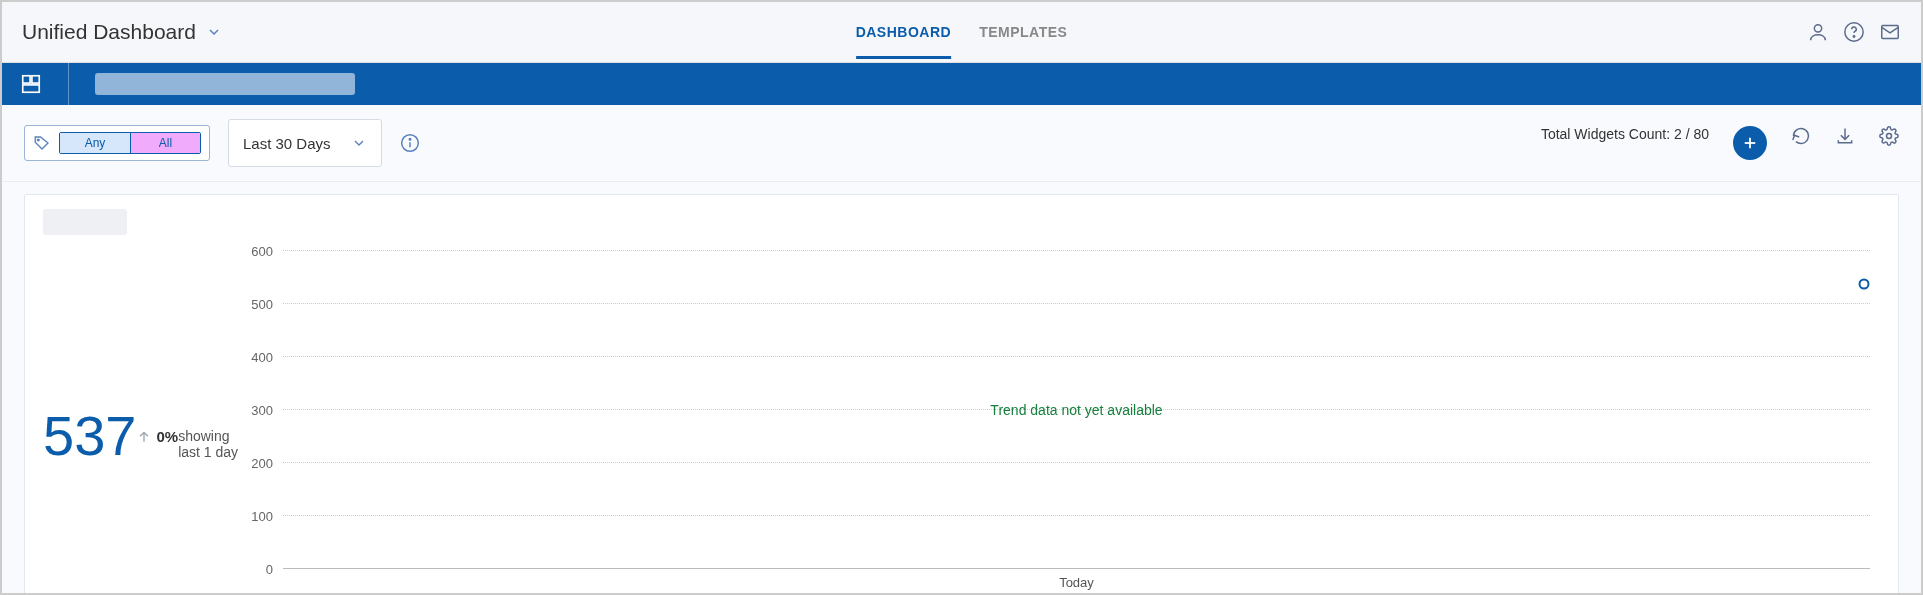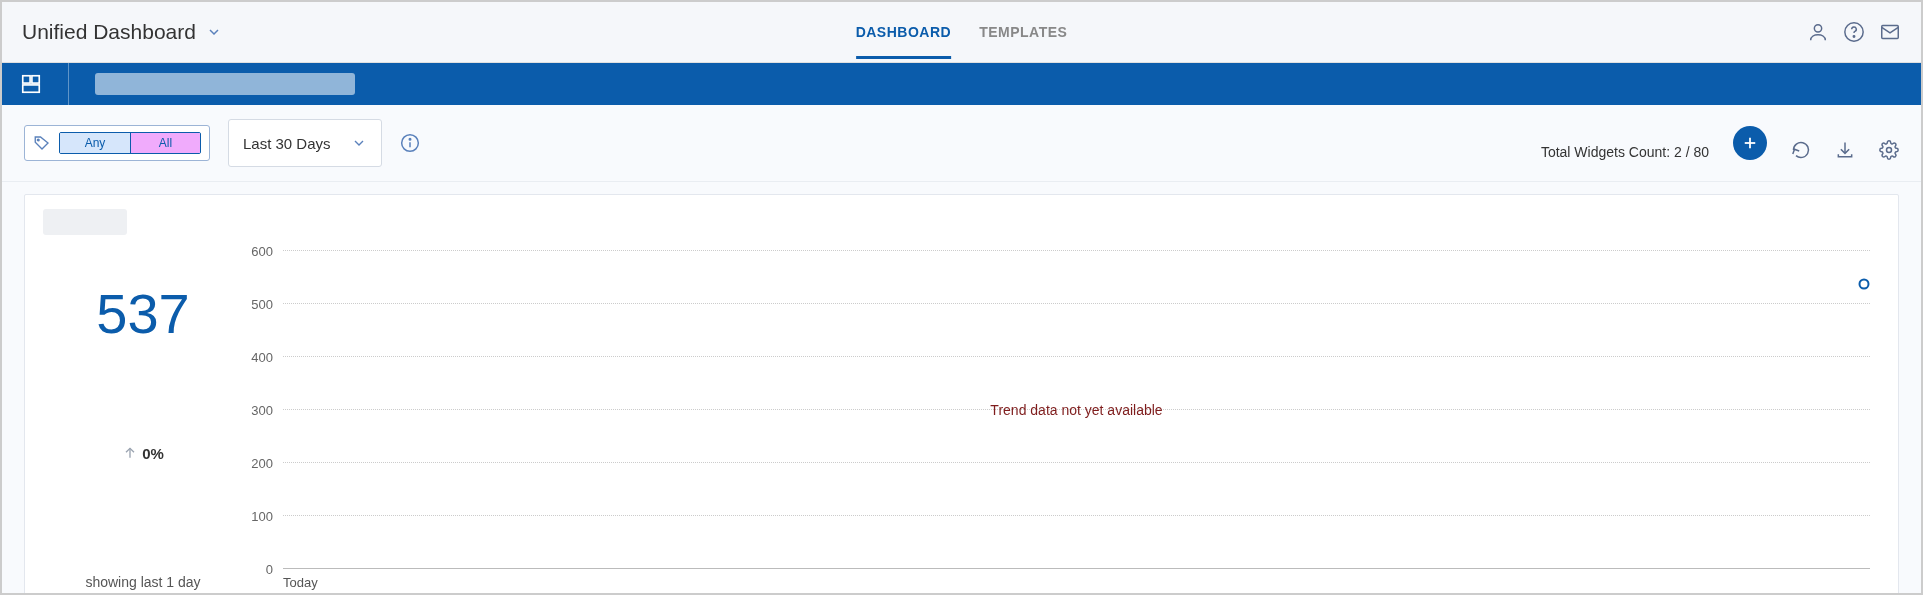--- a/index.html
+++ b/index.html
@@ -142,21 +142,21 @@
     background: #fff;
     cursor: pointer;
     color: #333;
     font-size: 15px;
   }
   .info-icon { color: #5a81bb; }
 
   .toolbar-right {
     margin-left: auto;
     display: flex;
-    align-items: flex-end;
+    align-items: flex-start;
     gap: 24px;
   }
   .widget-count {
     font-size: 14px;
     color: #333;
   }
   .add-btn {
     width: 34px;
     height: 34px;
     border-radius: 50%;
@@ -195,21 +195,20 @@
   }
   .widget-body {
     display: flex;
     flex: 1;
     margin-top: 16px;
     min-height: 0;
   }
   .summary-col {
     width: 200px;
     display: flex;
-    flex-direction: column;
     align-items: center;
     justify-content: space-between;
     padding-top: 30px;
   }
   .big-number {
     font-size: 56px;
     font-weight: 400;
     color: #0b5cab;
   }
   .trend-row {
@@ -267,25 +266,25 @@
     background: #fff;
     border-radius: 50%;
     transform: translate(-50%, -50%);
   }
   .chart-msg {
     position: absolute;
     left: 50%;
     top: 50%;
     transform: translate(-50%, -50%);
     font-size: 14px;
-    color: #7f1d1d;
+    color: #15803d;
   }
   .xaxis-labels {
     display: flex;
-    justify-content: flex-start;
+    justify-content: center;
     margin-left: 40px;
     margin-right: 10px;
     padding-top: 6px;
   }
   .xaxis-label {
     font-size: 13px;
     color: #555;
   }
   svg.ico { display: block; }
 </style>

